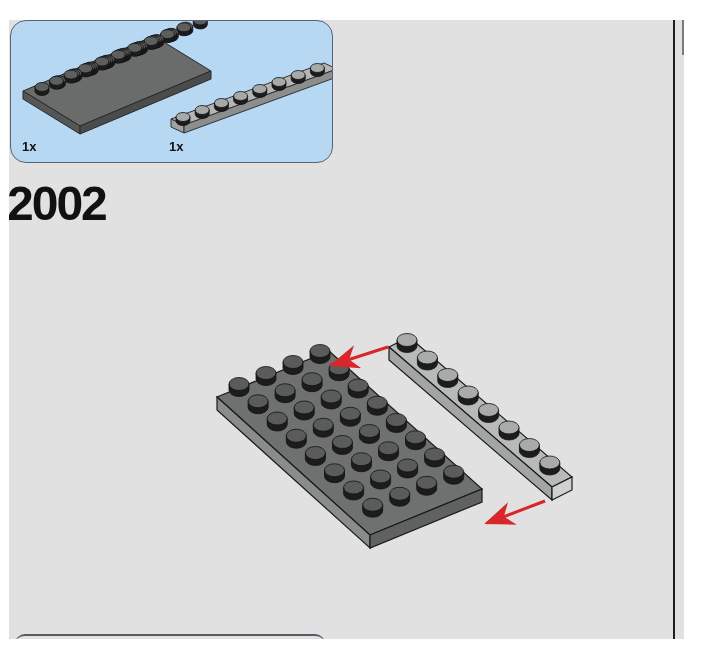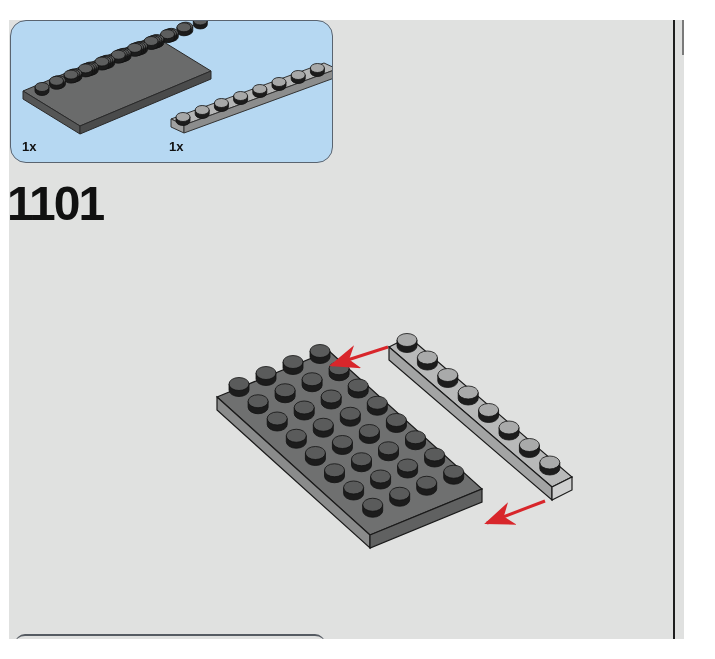--- a/index.html
+++ b/index.html
@@ -115,21 +115,21 @@
             <ellipse cx="191.2" cy="89" rx="7" ry="4.5" fill="#a7a8a8" stroke="#111" stroke-width="0.8"></ellipse>
             <path d="M165,96 L165,100 A7,4.5 0 0 0 179,100 L179,96 Z" fill="#1c1c1c" stroke="#111" stroke-width="0.8"></path>
             <ellipse cx="172" cy="96" rx="7" ry="4.5" fill="#a7a8a8" stroke="#111" stroke-width="0.8"></ellipse>
           </g>
       </g>
     </svg>
     <span class="qty" style="left:11px;top:118px;">1x</span>
     <span class="qty" style="left:158px;top:118px;">1x</span>
   </div>
 
-  <div class="step-number">1101</div>
+  <div class="step-number">2002</div>
 
   <svg class="scene" width="664" height="619">
     <defs>
       <marker id="ah" markerWidth="10" markerHeight="8" refX="9" refY="4" orient="auto">
         <polygon points="0,0 10,4 0,8 3,4" fill="#d8262b"></polygon>
       </marker>
     </defs>
 
     <g>
       <polygon points="208,377 320,331 473,469 361,515" fill="#6f7070" stroke="#1a1a1a" stroke-width="1.2"></polygon>

